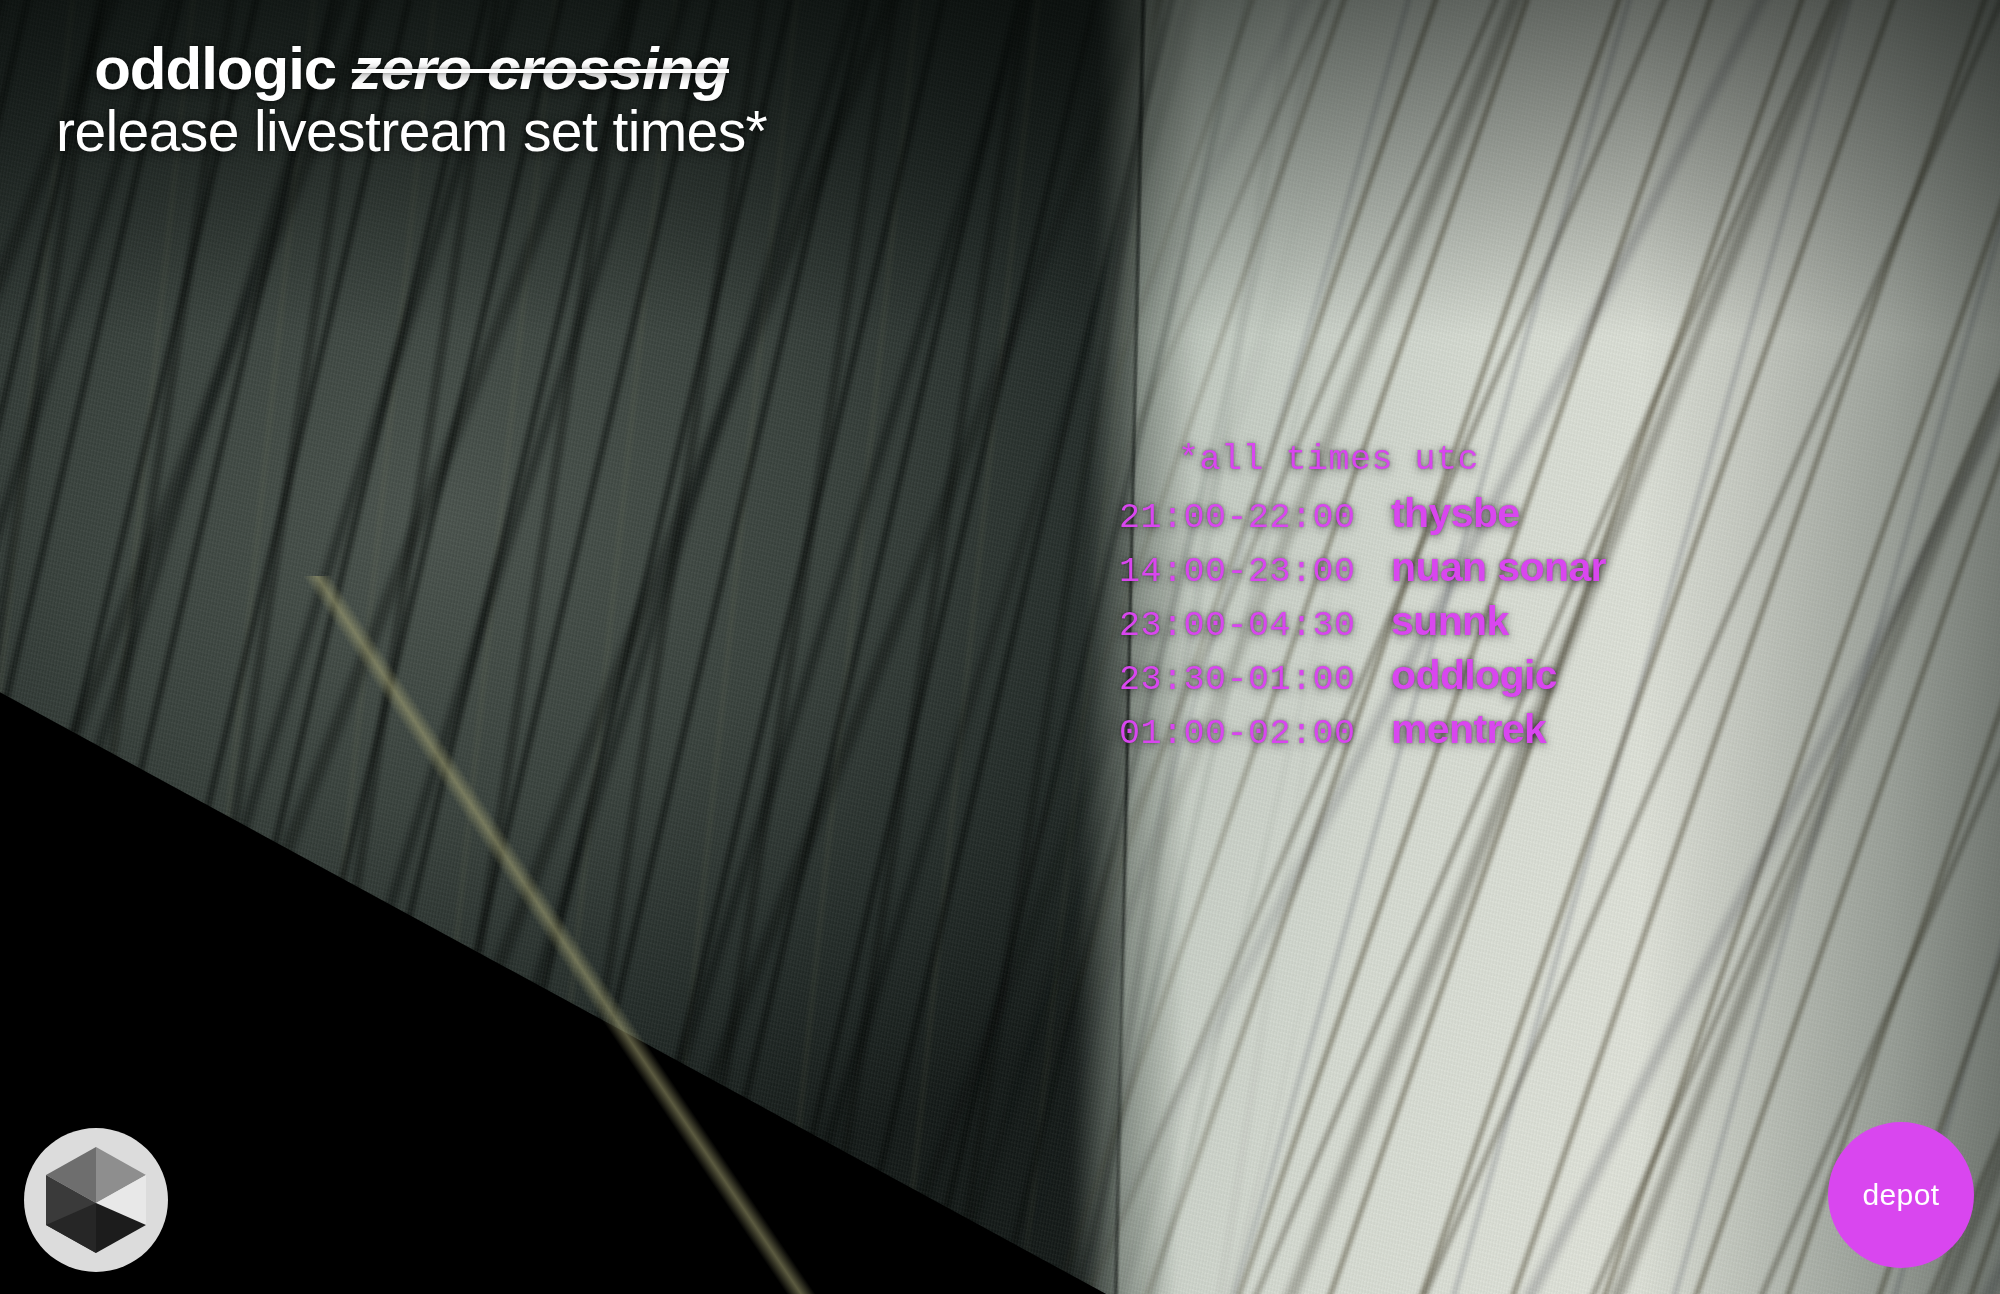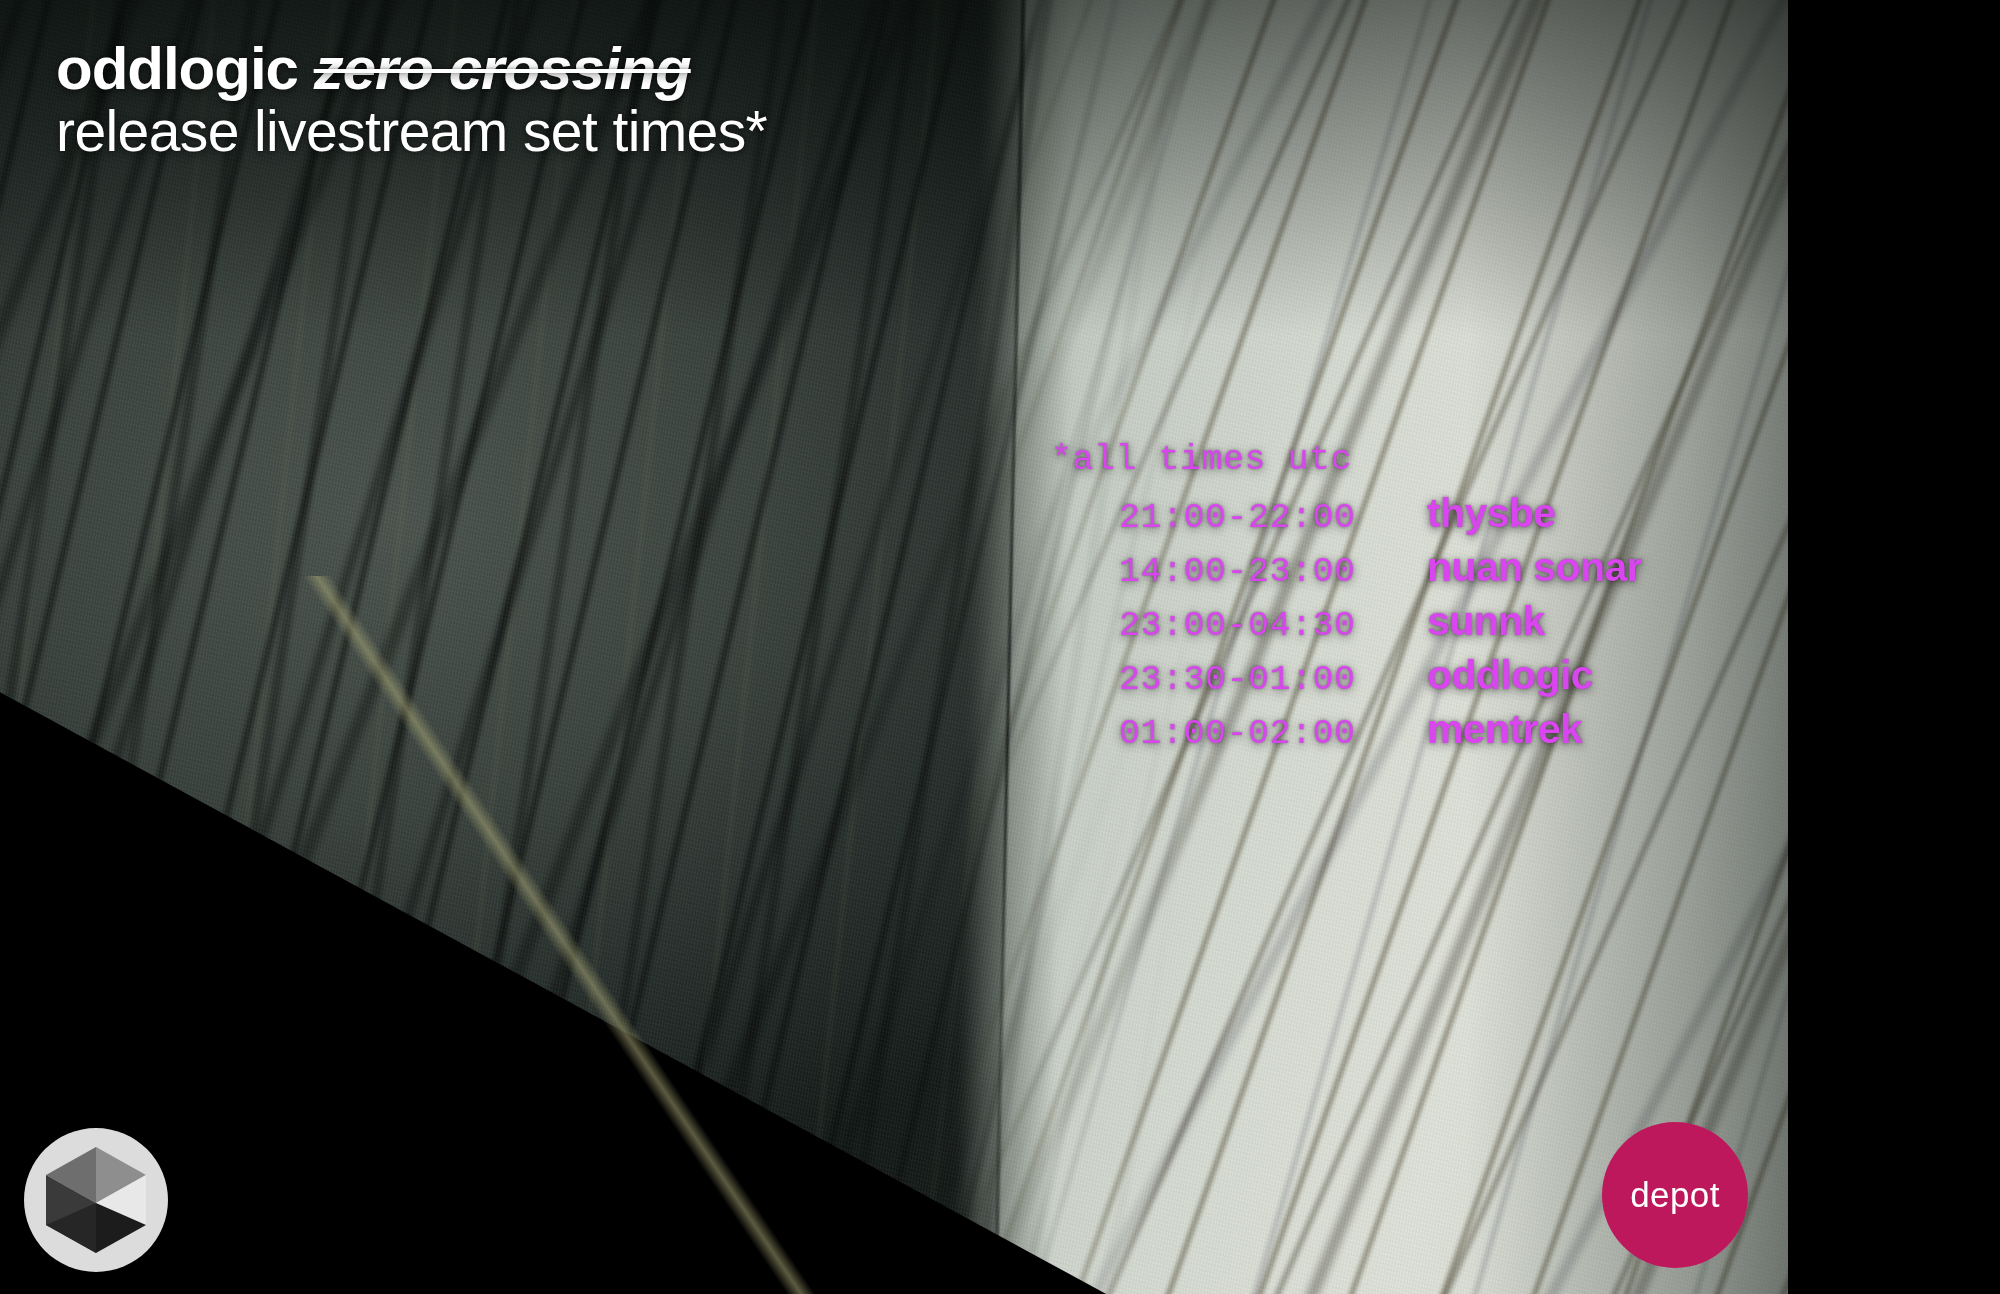--- a/index.html
+++ b/index.html
@@ -3,25 +3,26 @@
 <meta charset="utf-8">
 <title>oddlogic zero crossing — release livestream set times</title>
 <style>
   html, body {
     margin: 0;
     padding: 0;
     background: #000;
   }
   .poster {
     position: relative;
-    width: 1788px;
+    width: 2000px;
     height: 1294px;
     overflow: hidden;
     background: #05070a;
     font-family: "Liberation Sans", sans-serif;
+    text-align: center;
     -webkit-font-smoothing: antialiased;
   }
 
   
   .bg {
     position: absolute;
     inset: 0;
     overflow: hidden;
   }
   
@@ -224,21 +225,21 @@
     width: 310px;
     padding-left: 74px;
     box-sizing: border-box;
     white-space: nowrap;
   }
   .slot .artist {
     font-family: "Liberation Sans", sans-serif;
     font-weight: 700;
     font-size: 41px;
     letter-spacing: -0.6px;
-    margin-left: 72px;
+    margin-left: 36px;
     white-space: nowrap;
   }
 
   .footer {
     position: absolute;
     left: 780px;
     bottom: 24px;
     z-index: 6;
     color: #ffffff;
     line-height: 1.13;
@@ -268,32 +269,32 @@
     background: #dcdcdc;
     z-index: 8;
     display: flex;
     align-items: center;
     justify-content: center;
   }
   .cube-logo svg { display: block; }
 
   .depot-badge {
     position: absolute;
-    right: 40px;
+    right: 26px;
     bottom: 26px;
     width: 146px;
     height: 146px;
     border-radius: 50%;
-    background: #be185d;
+    background: #d946ef;
     z-index: 8;
     display: flex;
     align-items: center;
     justify-content: center;
     color: #ffffff;
-    font-size: 35px;
+    font-size: 30px;
     font-weight: 400;
     letter-spacing: 0.4px;
   }
 </style>
 </head>
 <body>
 
 <div class="poster">
 
   <div class="bg">

